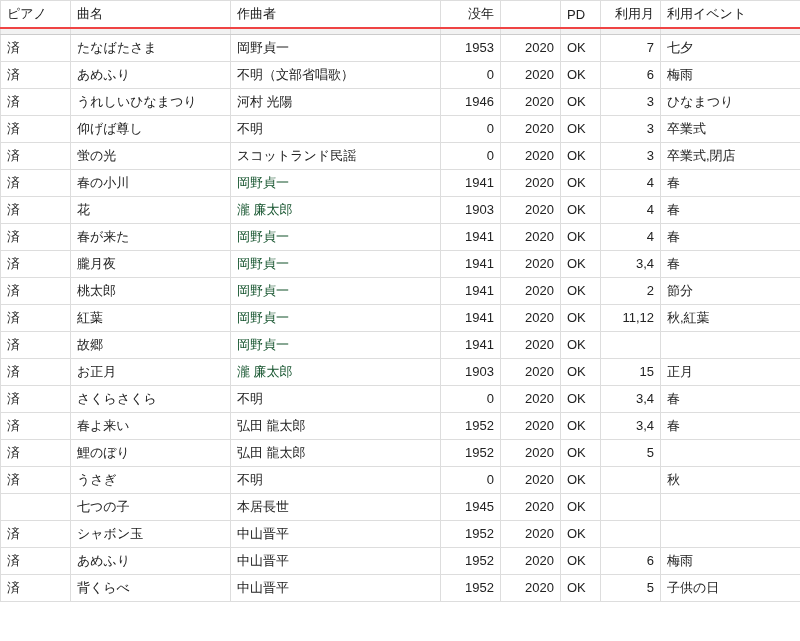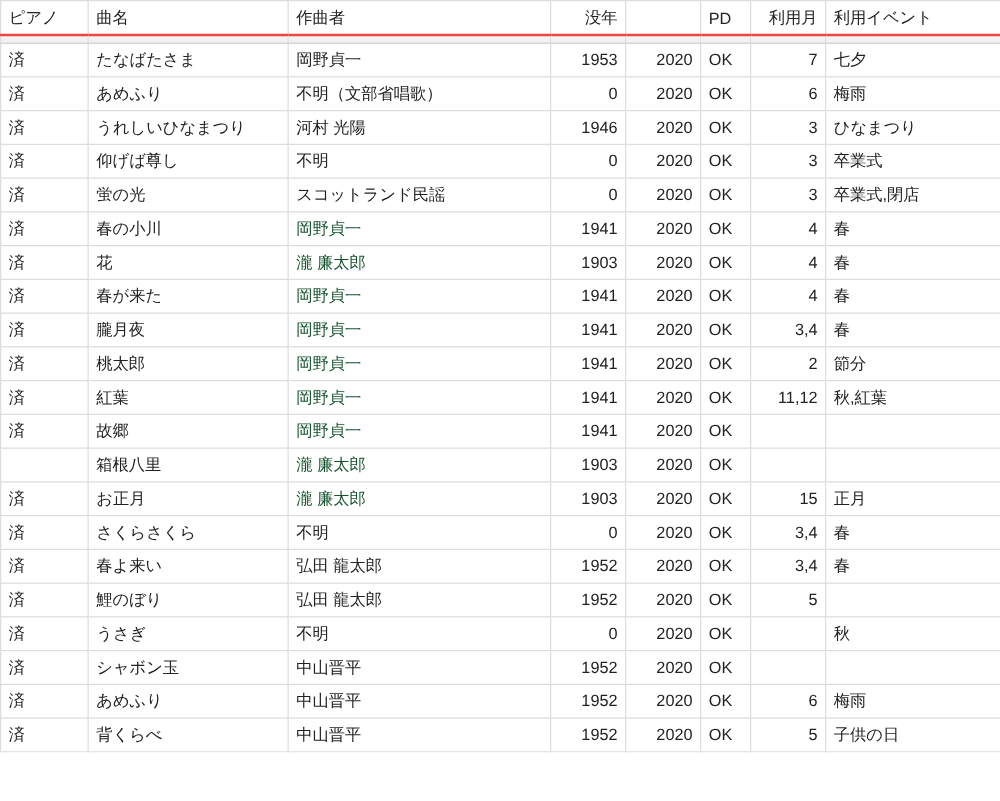--- a/index.html
+++ b/index.html
@@ -170,30 +170,20 @@
         <td>済</td>
         <td>故郷</td>
         <td class="muted">岡野貞一</td>
         <td class="num">1941</td>
         <td class="num">2020</td>
         <td>OK</td>
         <td class="num"></td>
         <td></td>
       </tr>
       <tr>
-        <td></td>
-        <td>箱根八里</td>
-        <td class="muted">瀧 廉太郎</td>
-        <td class="num">1903</td>
-        <td class="num">2020</td>
-        <td>OK</td>
-        <td class="num"></td>
-        <td></td>
-      </tr>
-      <tr>
         <td>済</td>
         <td>お正月</td>
         <td class="muted">瀧 廉太郎</td>
         <td class="num">1903</td>
         <td class="num">2020</td>
         <td>OK</td>
         <td class="num">15</td>
         <td>正月</td>
       </tr>
       <tr>
@@ -228,20 +218,30 @@
       </tr>
       <tr>
         <td>済</td>
         <td>うさぎ</td>
         <td>不明</td>
         <td class="num">0</td>
         <td class="num">2020</td>
         <td>OK</td>
         <td class="num"></td>
         <td>秋</td>
+      </tr>
+      <tr>
+        <td></td>
+        <td>七つの子</td>
+        <td>本居長世</td>
+        <td class="num">1945</td>
+        <td class="num">2020</td>
+        <td>OK</td>
+        <td class="num"></td>
+        <td></td>
       </tr>
       <tr>
         <td>済</td>
         <td>シャボン玉</td>
         <td>中山晋平</td>
         <td class="num">1952</td>
         <td class="num">2020</td>
         <td>OK</td>
         <td class="num"></td>
         <td></td>

